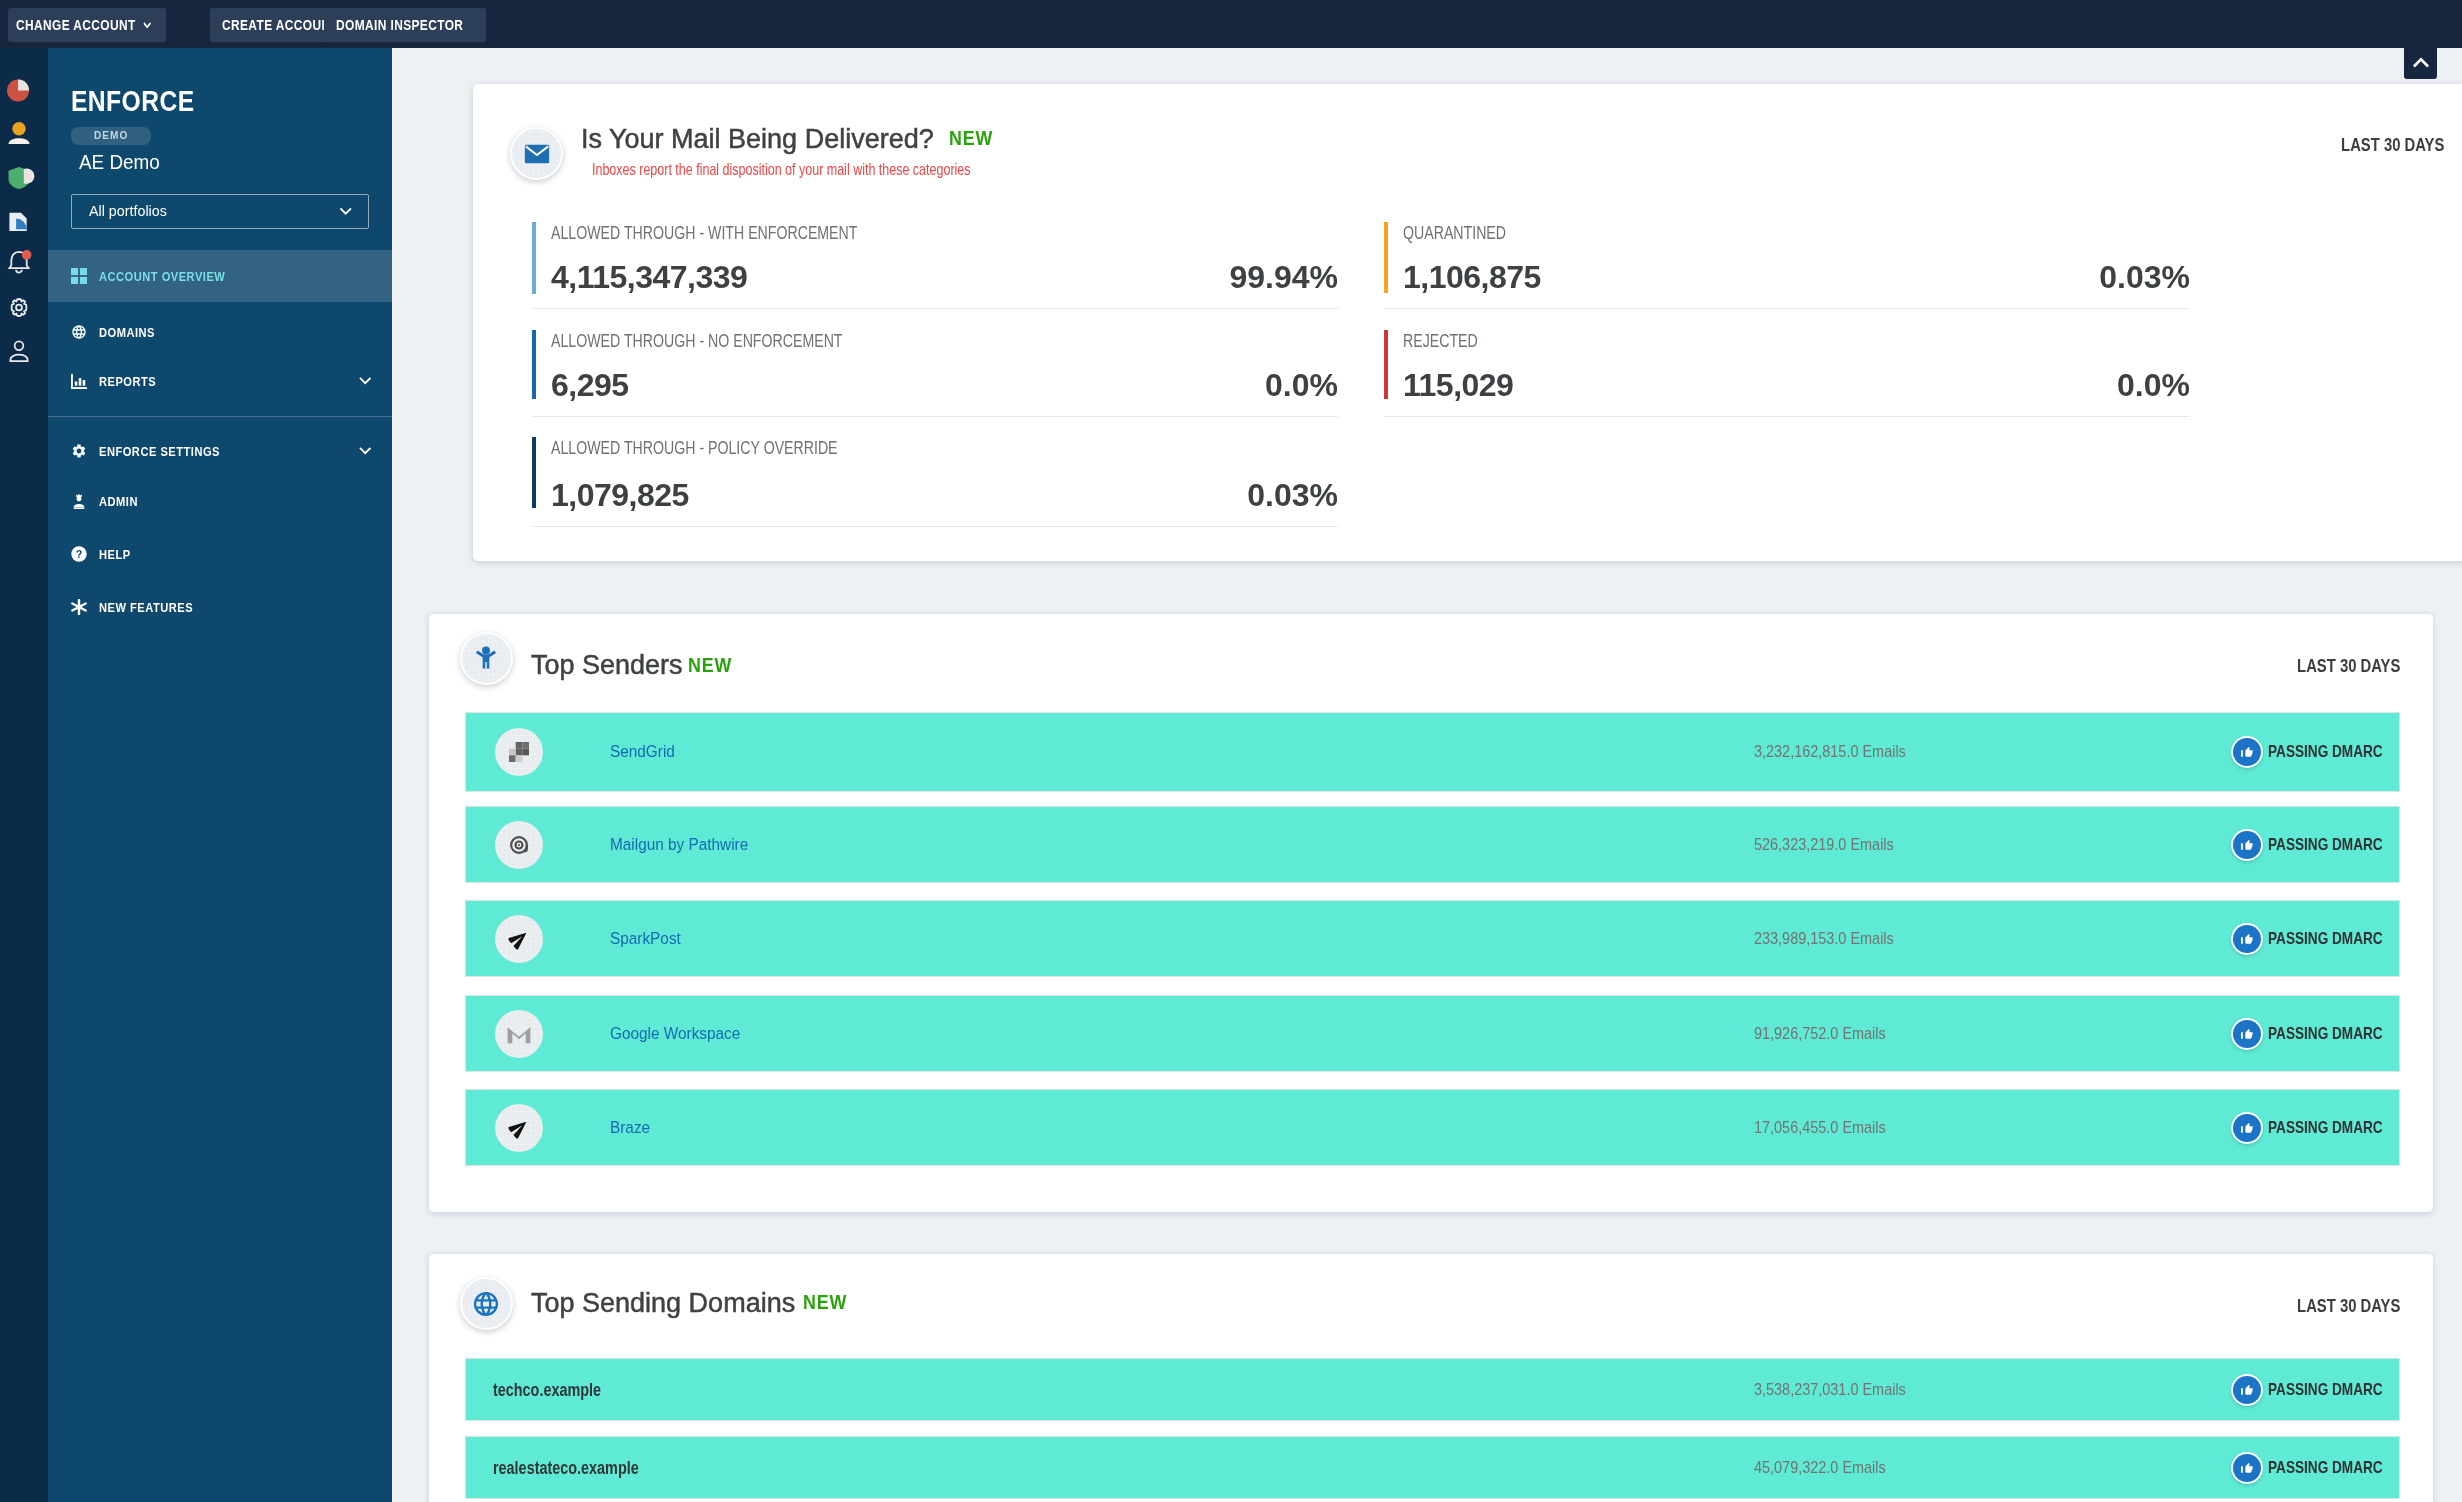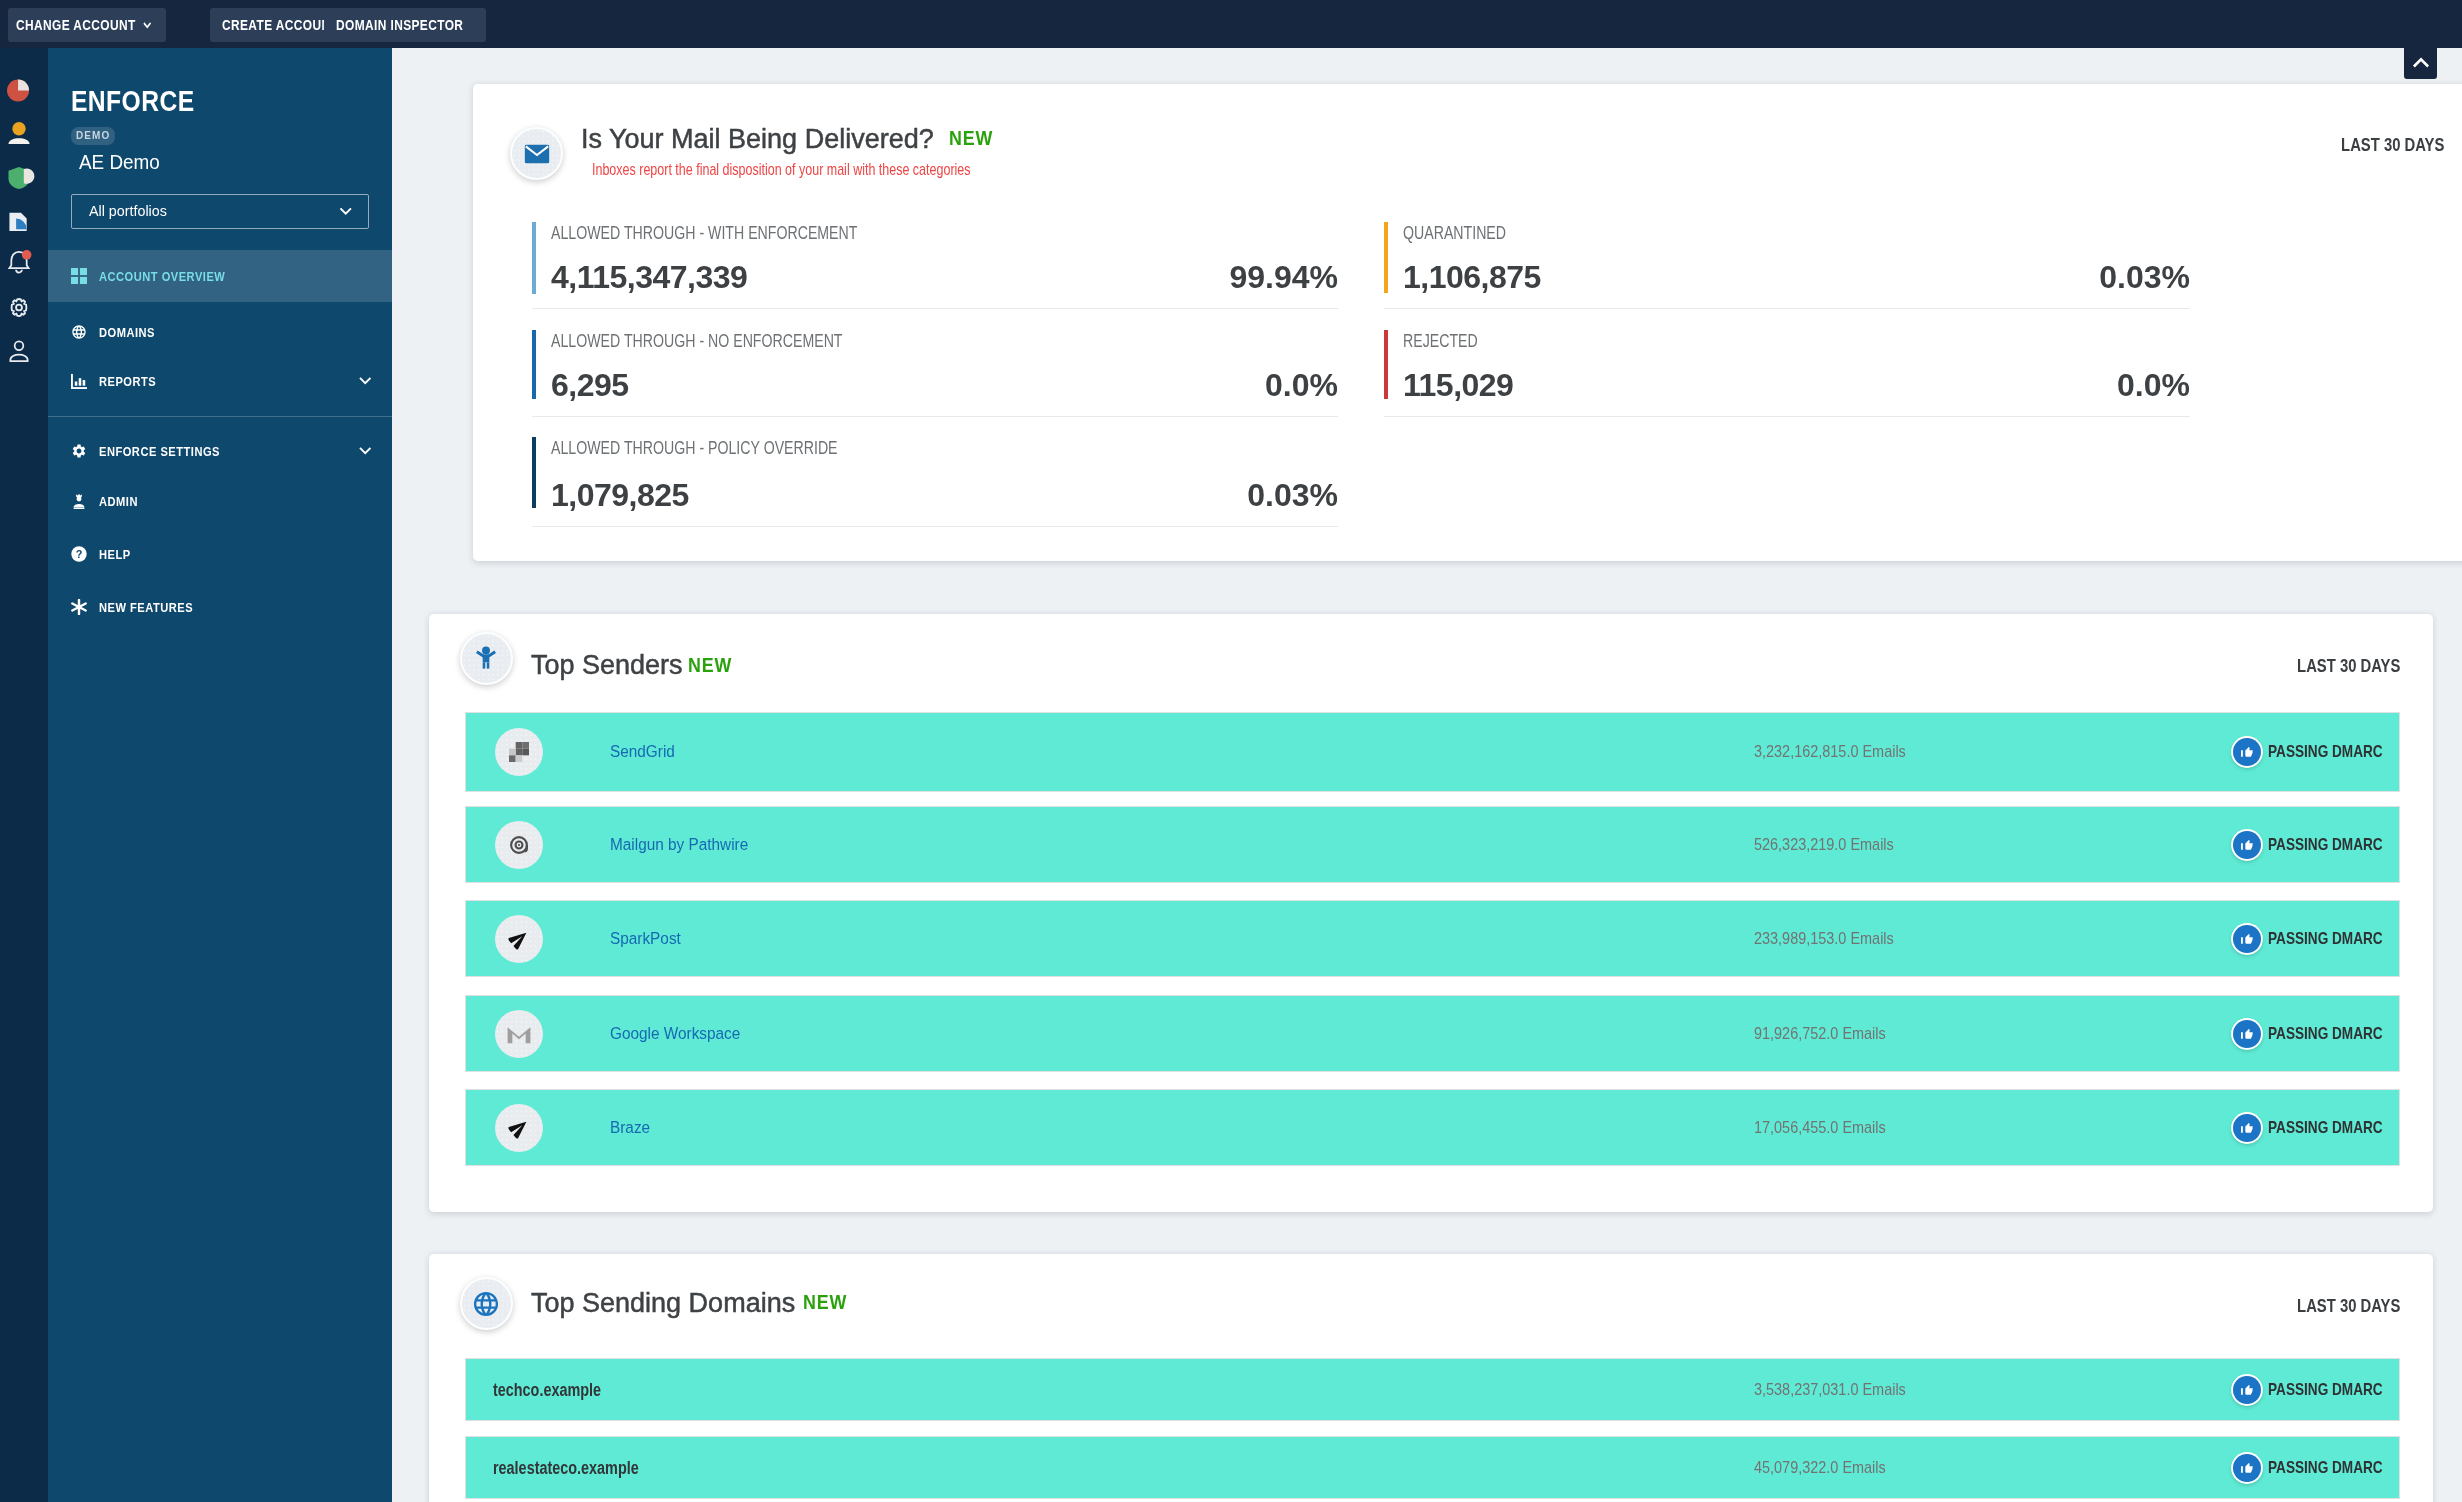--- a/index.html
+++ b/index.html
@@ -16,21 +16,21 @@
 .toptab { position:absolute; left:2404px; top:48px; width:33px; height:30.5px; background:#16263e; border-radius:0 0 2.9px 2.9px; z-index:29; }
 
 
 .rail { position:absolute; left:0; top:48px; width:48px; height:1455px; background:#0c2b48; z-index:20; }
 .ricon { position:absolute; left:-4.8px; width:48px; text-align:center; }
 
 
 .sidebar { position:absolute; left:48px; top:48px; width:344px; height:1455px; background:#0f486d; z-index:10; }
 .logo { position:absolute; left:23px; top:29px; color:#fff; font-size:29px; font-weight:bold; letter-spacing:0.5px;margin-top:8px; }
 .logo span { display:inline-block; transform:scaleX(0.85); transform-origin:0 50%; }
-.chip { position:absolute; left:23px; top:79px; height:18px; padding:0 5px; background:rgba(255,255,255,0.14); border-radius:7.6px; color:#c9d6e2; font-size:10px; font-weight:bold; letter-spacing:1.1px; line-height:18px; }
+.chip { position:absolute; left:23px; top:79px; height:18px; padding:0 23px; background:rgba(255,255,255,0.14); border-radius:7.6px; color:#c9d6e2; font-size:10px; font-weight:bold; letter-spacing:1.1px; line-height:18px; }
 .acctname { position:absolute; left:23px; top:102px; color:#fff; font-size:21px;margin-left:8px; }
 .acctname span { display:inline-block; transform:scaleX(0.9); transform-origin:0 50%; }
 .select { position:absolute; left:23px; top:146px; width:298px; height:35px; border:1px solid rgba(255,255,255,0.55); border-radius:1.9px; color:#fff; font-size:14.3px; line-height:33px; padding-left:17px; }
 .selcar { position:absolute; right:15.3px; top:12.4px; }
 .nav { position:absolute; left:0; width:344px; height:50px; color:#fff; }
 .nav.active { background:rgba(255,255,255,0.15); }
 .nav .ni { position:absolute; left:23px; top:50%; transform:translateY(-50%); width:16px; height:16px; }
 .nav .nt { position:absolute; left:51px; top:50%; transform:translateY(-50%) scaleX(0.83); transform-origin:0 50%; font-size:13.4px; font-weight:bold; letter-spacing:0.6px; white-space:nowrap; }
 .nav .ncar { position:absolute; right:21px; top:50%; margin-top:-3.8px; }
 .sdivider { position:absolute; left:0; width:344px; height:1px; background:rgba(255,255,255,0.22); }

